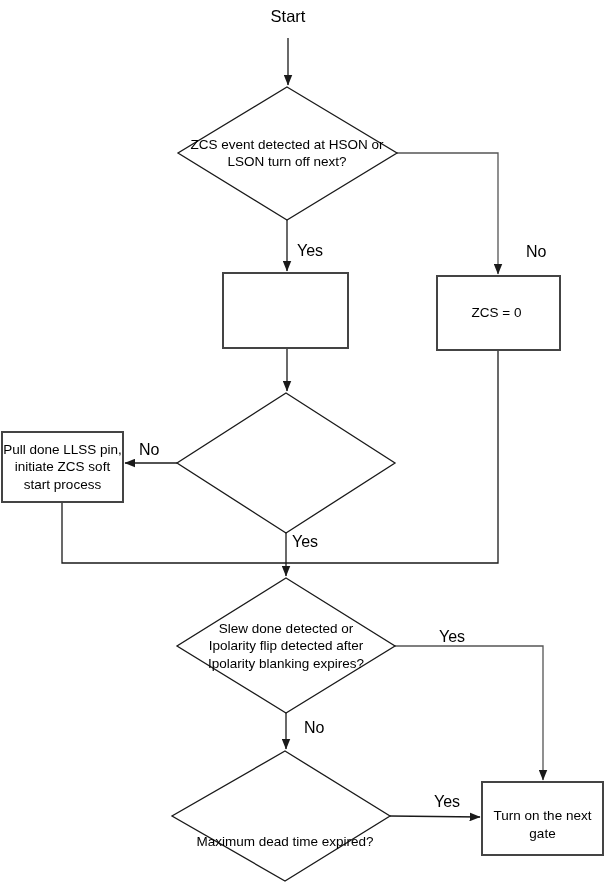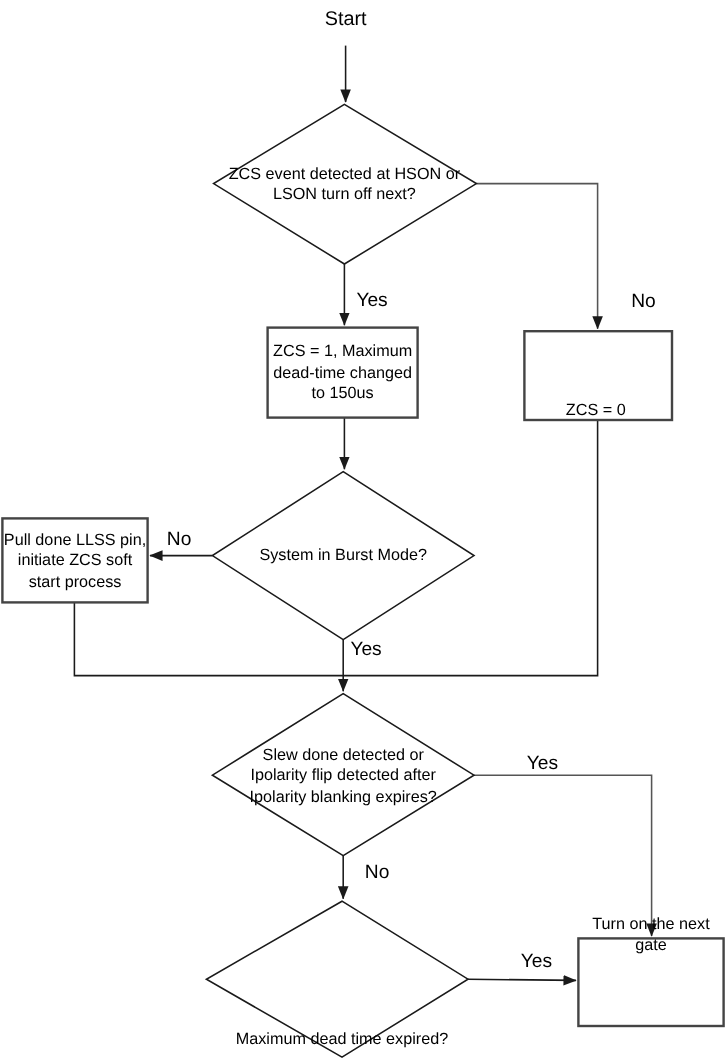--- a/index.html
+++ b/index.html
@@ -75,51 +75,43 @@
     <rect x="482" y="782" width="121" height="73" fill="#ffffff" stroke="#444444" stroke-width="2"></rect>
   </svg>
 
   <div class="start-label">Start</div>
 
   <div class="node-label" style="left:185px; top:127px; width:204px; height:52px;">
     <span>ZCS event detected at HSON or</span>
     <span>LSON turn off next?</span>
   </div>
 
-  <div class="node-label" style="left:224px; top:273px; width:123px; height:75px;">
-    <span>ZCS = 1, Maximum</span>
-    <span>dead-time changed</span>
-    <span>to 150us</span>
-  </div>
 
-  <div class="node-label" style="left:438px; top:276px; width:117px; height:74px;justify-content:flex-end;">
+  <div class="node-label" style="left:438px; top:276px; width:117px; height:74px;">
     <span>ZCS = 0</span>
   </div>
 
-  <div class="node-label" style="left:186px; top:452px; width:200px; height:22px;">
-    <span>System in Burst Mode?</span>
-  </div>
 
   <div class="node-label" style="left:186px; top:619px; width:200px; height:54px;">
     <span>Slew done detected or</span>
     <span>Ipolarity flip detected after</span>
     <span>Ipolarity blanking expires?</span>
   </div>
 
   <div class="node-label" style="left:3px; top:432px; width:119px; height:70px;">
     <span>Pull done LLSS pin,</span>
     <span>initiate ZCS soft</span>
     <span>start process</span>
   </div>
 
-  <div class="node-label" style="left:185px; top:831px; width:200px; height:22px;margin-top:24px;">
+  <div class="node-label" style="left:185px; top:831px; width:200px; height:22px;">
     <span>Maximum dead time expired?</span>
   </div>
 
-  <div class="node-label" style="left:483px; top:736px; width:119px; height:85px;">
+  <div class="node-label" style="left:483px; top:782px; width:119px; height:85px;">
     <span>Turn on the next</span>
     <span>gate</span>
   </div>
 
   <div class="edge-label" style="left:297px; top:243px;">Yes</div>
   <div class="edge-label" style="left:526px; top:244px;">No</div>
   <div class="edge-label" style="left:139px; top:442px;">No</div>
   <div class="edge-label" style="left:292px; top:534px;">Yes</div>
   <div class="edge-label" style="left:439px; top:629px;">Yes</div>
   <div class="edge-label" style="left:304px; top:720px;">No</div>

